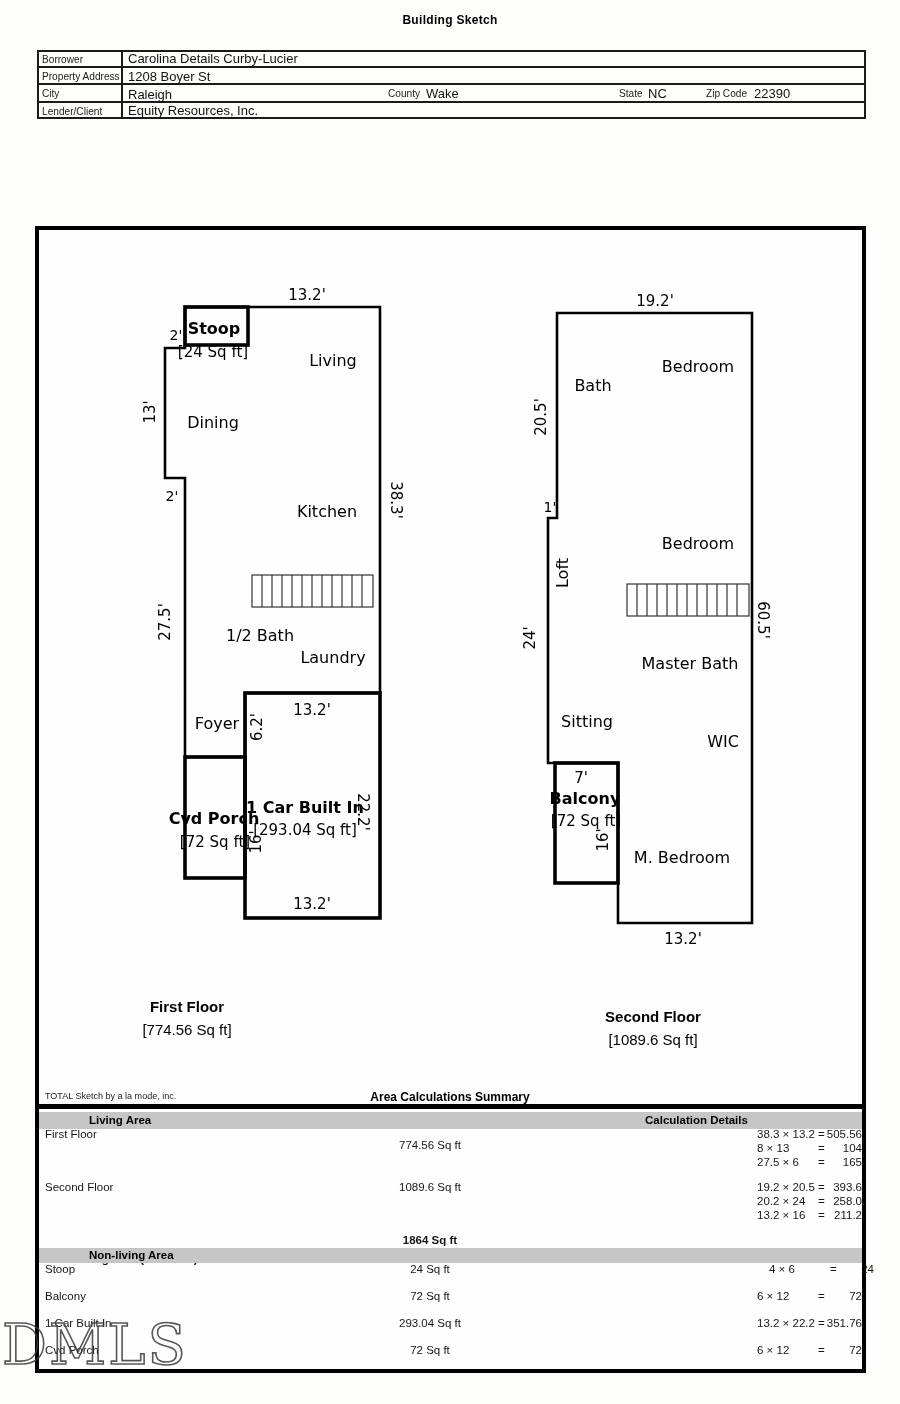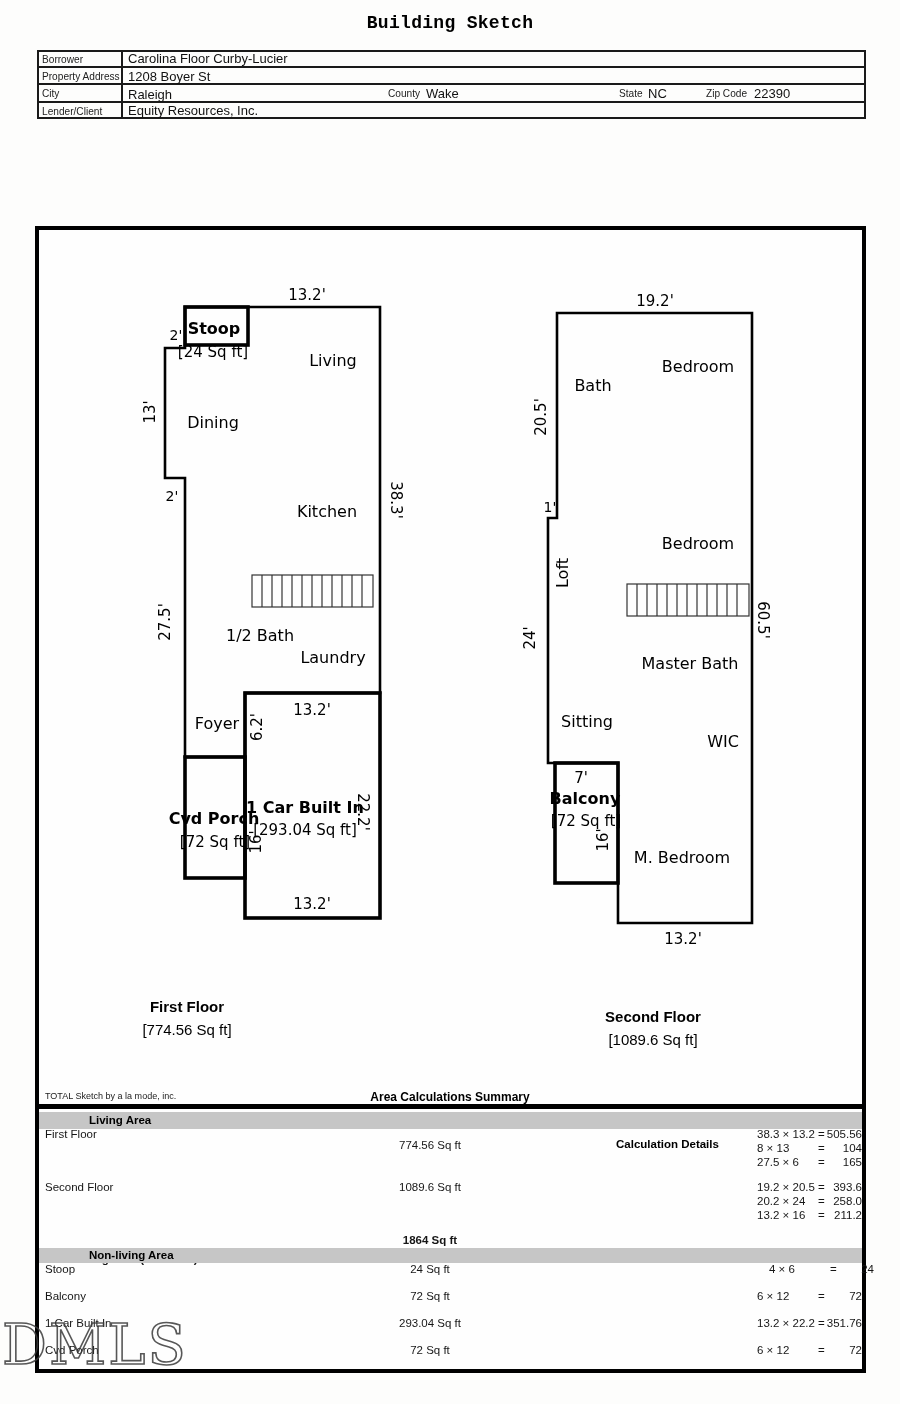--- a/index.html
+++ b/index.html
@@ -1,21 +1,21 @@
 <!DOCTYPE html>
 <html><head>
 <meta charset="utf-8">
 <style>
   html,body{margin:0;padding:0;background:#fff;}
   .page{position:relative;width:900px;height:1404px;background:#fdfdfc;overflow:hidden;
         font-family:"Liberation Sans",sans-serif;color:#111;}
   .abs{position:absolute;}
   
-  .doc-title{left:0;top:13px;width:900px;text-align:center;font-size:18px;font-weight:bold;
-             letter-spacing:.3px;color:#000;font-family:Liberation Mono, monospace;}
+  .doc-title{left:0;top:13px;width:900px;text-align:center;font-size:12px;font-weight:bold;
+             letter-spacing:.3px;color:#000;}
   
   .hdr-box{left:37px;top:50px;width:829px;height:69px;border:2px solid #1a1a1a;box-sizing:border-box;}
   .hdr-vline{left:121px;top:50px;width:2px;height:69px;background:#1a1a1a;}
   .hdr-hline{left:37px;width:829px;height:2px;background:#1a1a1a;}
   .hdr-label{font-size:11px;color:#222;transform:scaleX(.92);transform-origin:left;}
   .hdr-value{font-size:13px;color:#111;}
   
   .outer-box{left:35px;top:226px;width:831px;height:1147px;border:4px solid #000;box-sizing:border-box;background:#fefefe;}
   
   .floor-title{width:200px;text-align:center;font-weight:bold;font-size:15px;color:#000;}
@@ -47,21 +47,21 @@
 
   <div class="abs doc-title">Building Sketch</div>
 
   <div class="abs hdr-box"></div>
   <div class="abs hdr-vline"></div>
   <div class="abs hdr-hline" style="top:66px;"></div>
   <div class="abs hdr-hline" style="top:83px;"></div>
   <div class="abs hdr-hline" style="top:101px;"></div>
 
   <div class="abs hdr-label" style="left:42px;top:53px;">Borrower</div>
-  <div class="abs hdr-value" style="left:128px;top:51px;">Carolina Floor Curby-Lucier</div>
+  <div class="abs hdr-value" style="left:128px;top:51px;">Carolina Details Curby-Lucier</div>
 
   <div class="abs hdr-label" style="left:42px;top:70px;">Property Address</div>
   <div class="abs hdr-value" style="left:128px;top:69px;">1208 Boyer St</div>
 
   <div class="abs hdr-label" style="left:42px;top:87px;">City</div>
   <div class="abs hdr-value" style="left:128px;top:87px;">Raleigh</div>
   <div class="abs hdr-label" style="left:388px;top:87px;">County</div>
   <div class="abs hdr-value" style="left:426px;top:86px;">Wake</div>
   <div class="abs hdr-label" style="left:619px;top:87px;">State</div>
   <div class="abs hdr-value" style="left:648px;top:86px;">NC</div>
@@ -161,21 +161,21 @@
   <div class="abs floor-area" style="left:87px;top:1021px;">[774.56 Sq ft]</div>
   <div class="abs floor-title" style="left:553px;top:1008px;">Second Floor</div>
   <div class="abs floor-area" style="left:553px;top:1031px;">[1089.6 Sq ft]</div>
 
   <div class="abs vendor">TOTAL Sketch by a la mode, inc.</div>
   <div class="abs sum-heading">Area Calculations Summary</div>
   <div class="abs thick-bar"></div>
 
   <div class="abs band" style="top:1112px;height:17px;"></div>
   <div class="abs band-label" style="left:45px;top:1114px;">Living Area</div>
-  <div class="abs band-label" style="left:572px;top:1114px;margin-top:24px;">Calculation Details</div>
+  <div class="abs band-label" style="left:601px;top:1114px;">Calculation Details</div>
 
   <div class="abs row-name" style="left:45px;top:1128px;">First Floor</div>
   <div class="abs area-val" style="top:1128px;margin-top:11px;">774.56 Sq ft</div>
   <div class="abs calc" style="top:1128px;">
     <span class="e">38.3 × 13.2</span>
     <span class="q">=</span>
     <span class="r">505.56</span>
   </div>
   <div class="abs calc" style="top:1142px;">
     <span class="e">8 × 13</span>

